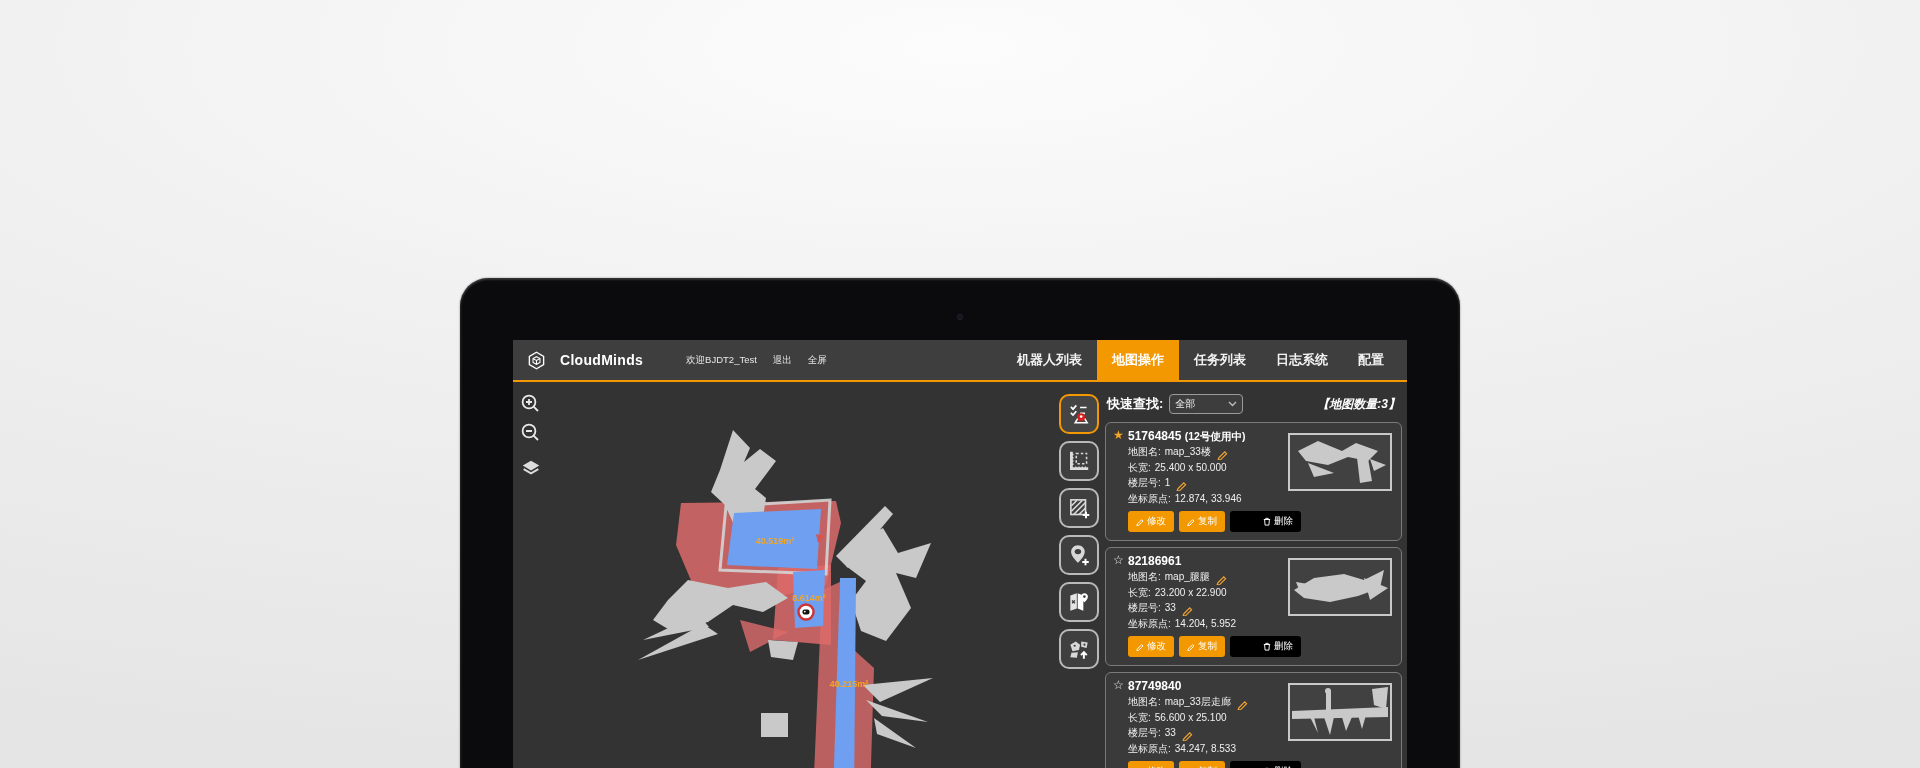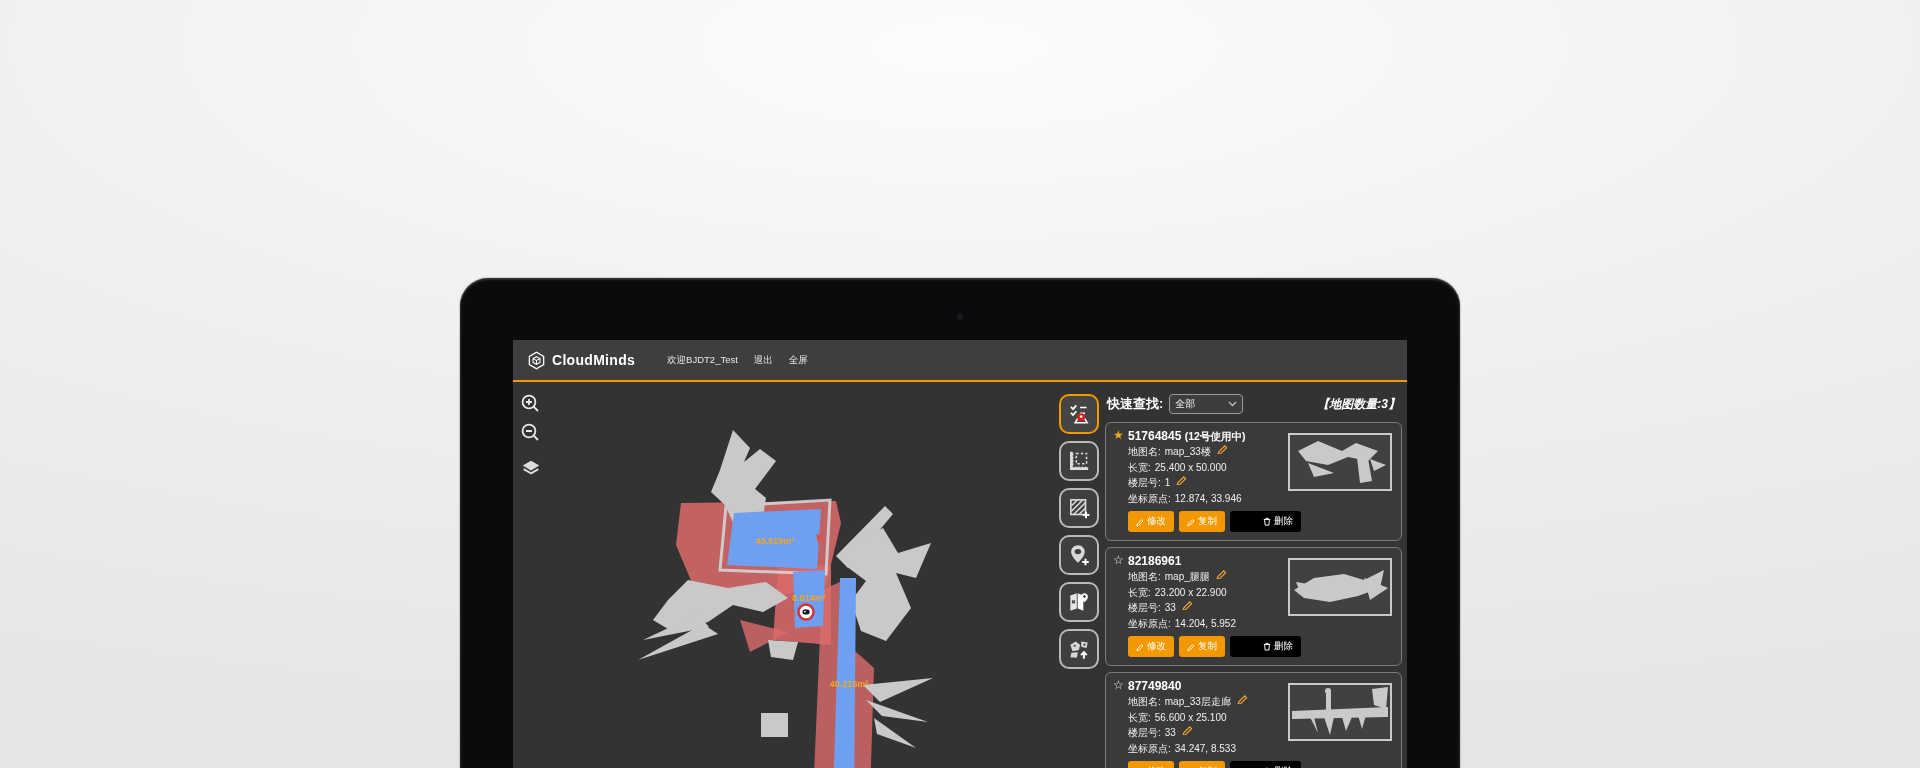--- a/index.html
+++ b/index.html
@@ -11,23 +11,23 @@
     background:#0b0b0d;border-radius:28px 28px 0 0;
     box-shadow:0 0 2px rgba(0,0,0,.45), inset 0 2px 2px rgba(255,255,255,.16), inset 2px 0 2px rgba(255,255,255,.05), inset -2px 0 2px rgba(255,255,255,.05);}
   .camera{position:absolute;left:50%;top:36px;width:6px;height:6px;margin-left:-3px;border-radius:50%;
     background:#16161c;box-shadow:inset 0 0 2px #2c2c44;}
   .screen{position:absolute;left:53px;top:62px;width:894px;height:458px;background:#333;overflow:hidden;
     display:flex;flex-direction:column;}
 
   
   .app-header{height:40px;min-height:40px;background:#3e3e3e;border-bottom:2px solid #f39800;
     display:flex;align-items:center;padding-left:14px;color:#fff;}
-  .brand{display:flex;align-items:center;gap:6px;}
+  .brand{display:flex;align-items:center;gap:14px;}
   .brand-name{font-size:14px;font-weight:700;letter-spacing:.3px;}
-  .session{display:flex;align-items:center;gap:16px;margin-left:32px;font-size:9.5px;color:#e8e8e8;}
+  .session{display:flex;align-items:center;gap:16px;margin-left:43px;font-size:9.5px;color:#e8e8e8;}
   .session .link{cursor:pointer;}
   .nav{margin-left:auto;display:flex;align-items:stretch;height:100%;padding-right:8px;}
   .nav-item{display:flex;align-items:center;padding:0 15px;font-size:13px;font-weight:700;color:#f2f2f2;cursor:pointer;}
   .nav-item.active{background:#f39800;color:#fff;}
 
   
   .content{flex:1;display:flex;min-height:0;}
   .map-area{position:relative;width:540px;background:#333;}
   .map-svg{position:absolute;left:0;top:0;}
   .map-controls{position:absolute;left:6px;top:10px;display:flex;flex-direction:column;gap:5px;z-index:5;}
@@ -45,21 +45,21 @@
   .select{margin-left:6px;width:74px;height:20px;background:#3d3d3d;border:1px solid #9a9a9a;border-radius:4px;
     display:flex;align-items:center;justify-content:space-between;padding:0 5px;font-size:10px;color:#eee;cursor:pointer;box-sizing:border-box;}
   .count{margin-left:auto;font-size:12px;font-weight:700;font-style:italic;}
 
   .card{position:relative;border:1px solid #7a7a7a;border-radius:6px;background:#3a3a3a;
     margin-bottom:6px;padding:6px 8px 8px 22px;min-height:96px;cursor:pointer;}
   .card-star{position:absolute;left:7px;top:5px;font-size:12px;color:#f5a623;}
   .card-star.hollow{color:#e8e8e8;}
   .card-title{font-size:12px;font-weight:700;line-height:15px;}
   .card-title .suffix{font-weight:700;font-size:10.5px;}
-  .card-row{font-size:10px;line-height:15.5px;color:#f0f0f0;display:flex;align-items:flex-start;gap:4px;}
+  .card-row{font-size:10px;line-height:15.5px;color:#f0f0f0;display:flex;align-items:flex-end;gap:4px;}
   .pencil{display:inline-flex;margin-left:2px;cursor:pointer;}
   .thumb{position:absolute;right:9px;top:10px;width:104px;height:58px;background:#414141;
     border:2px solid #c9c9c9;box-sizing:border-box;}
   .btn-row{display:flex;gap:5px;margin-top:5px;}
   .btn{display:inline-flex;align-items:center;gap:3px;font-size:9.5px;color:#fff;border:none;
     border-radius:3px;padding:4px 8px;cursor:pointer;font-family:inherit;}
   .btn.orange{background:#f39800;}
   .btn.gray{background:#000000;padding-left:33px;}
 
   .map-label{font-size:9px;font-weight:700;fill:#f5a623;}
@@ -77,20 +77,27 @@
         <svg width="19" height="19" viewBox="0 0 24 24">
           <path d="M12 1.6 L21 6.8 V17.2 L12 22.4 L3 17.2 V6.8 Z" fill="none" stroke="#fff" stroke-width="1.7"></path>
           <path d="M12 7.2 L16.4 9.6 V14.4 L12 16.8 L7.6 14.4 V9.6 Z M7.6 9.6 L12 12 L16.4 9.6 M12 12 V16.8" fill="none" stroke="#fff" stroke-width="1.3"></path>
         </svg>
         <span class="brand-name">CloudMinds</span>
       </div>
       <div class="session">
         <span>欢迎BJDT2_Test</span>
         <span class="link">退出</span>
         <span class="link">全屏</span>
+      </div>
+      <div class="nav">
+        <div class="nav-item">机器人列表</div>
+        <div class="nav-item active">地图操作</div>
+        <div class="nav-item">任务列表</div>
+        <div class="nav-item">日志系统</div>
+        <div class="nav-item">配置</div>
       </div>
     </div>
 
     <div class="content">
 
       <div class="map-area">
         <div class="map-controls">
           <div class="map-ctl">
             <svg width="22" height="22" viewBox="0 0 22 22">
               <circle cx="9" cy="9" r="6.4" fill="none" stroke="#e9e9e9" stroke-width="1.8"></circle>

